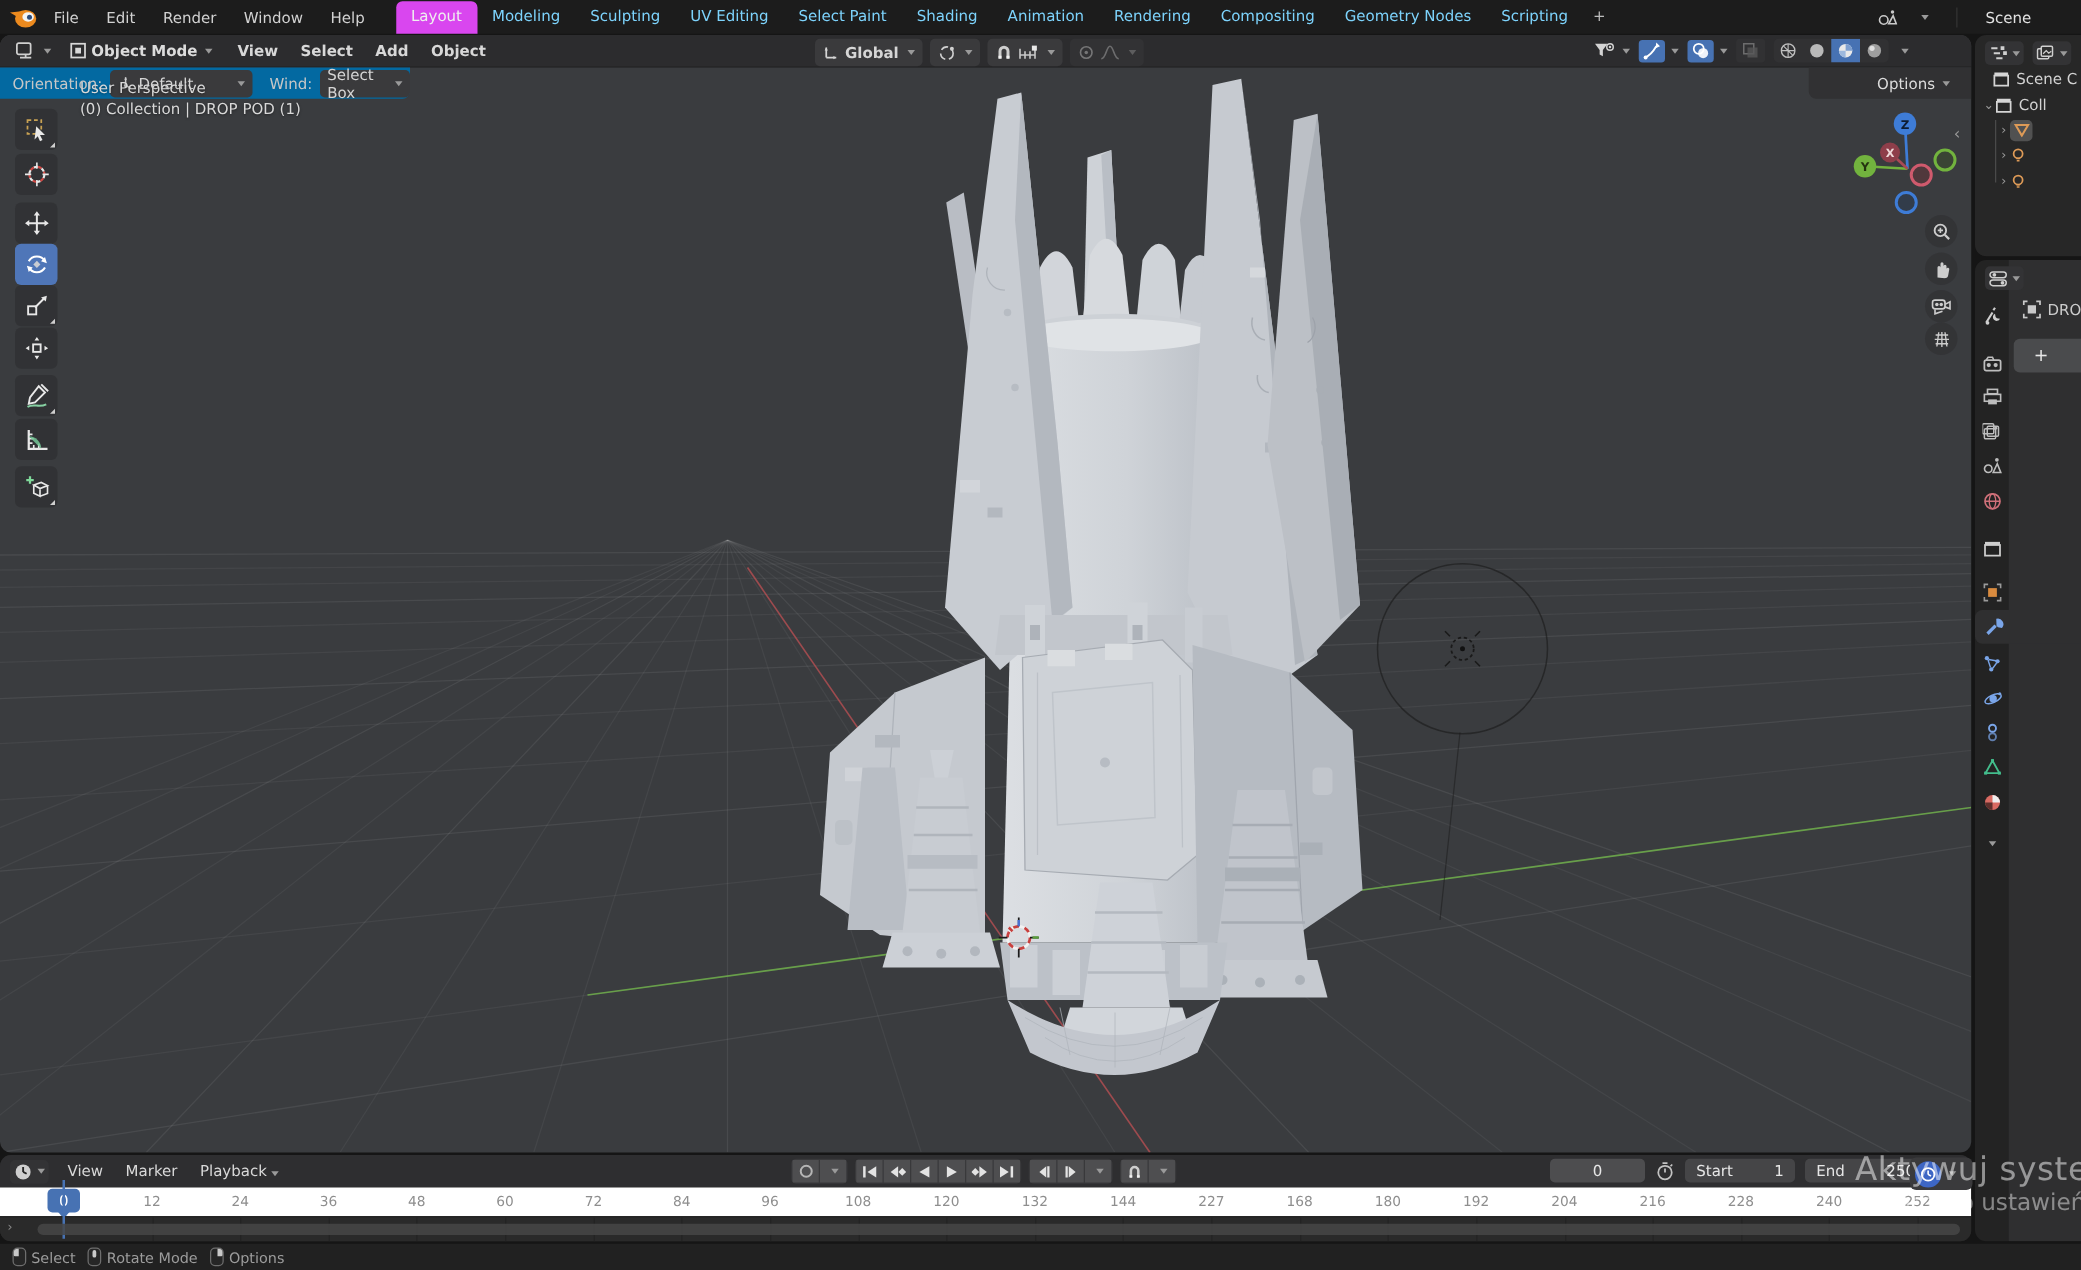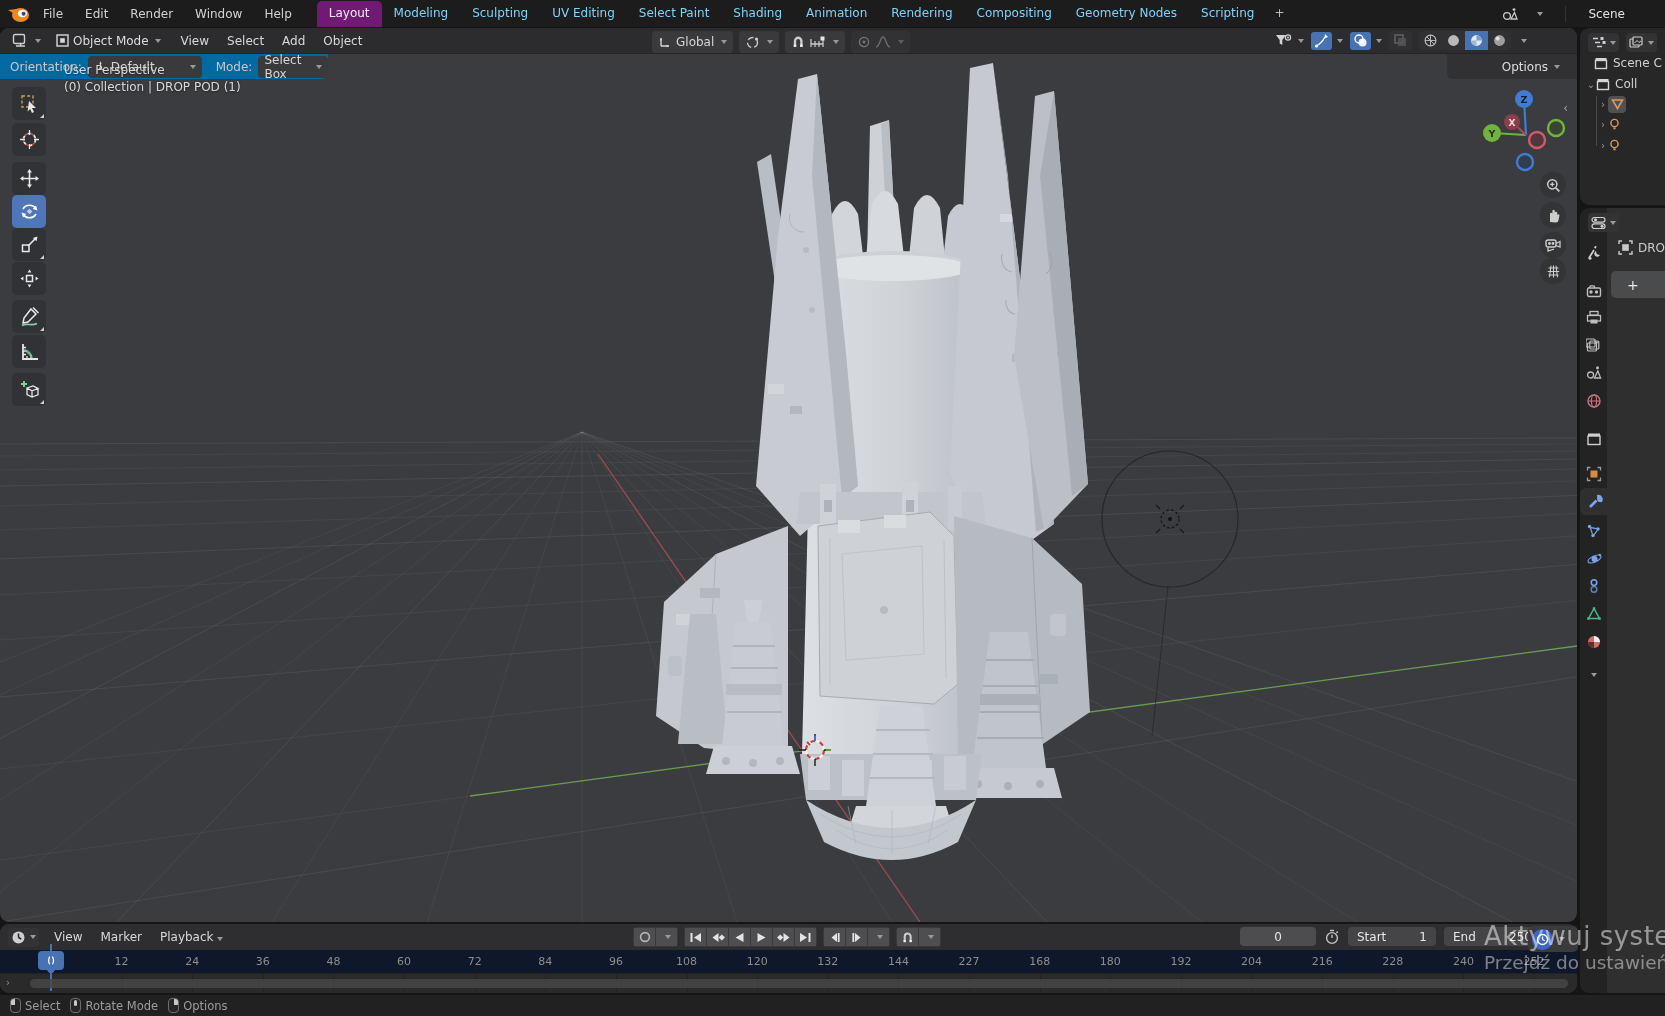--- a/index.html
+++ b/index.html
@@ -5,29 +5,29 @@
   html,body{margin:0;padding:0;background:#141414;width:1665px;height:1016px;overflow:hidden;
     font-family:"DejaVu Sans","Liberation Sans",sans-serif;-webkit-font-smoothing:antialiased;}
   #app{position:absolute;inset:0;width:1665px;height:1016px;background:#151515;font-size:12px;color:#d6d6d6;}
   .abs{position:absolute;}
   
   #topbar{position:absolute;left:0;top:0;width:1665px;height:27px;background:#1c1c1c;display:flex;align-items:center;}
   #blender-logo{width:26px;height:20px;margin-left:6px;flex:0 0 auto;}
   .tmenu{padding:0 11px;color:#d2d2d2;line-height:26px;cursor:default;}
   #workspace-tabs{display:flex;margin-left:14px;height:27px;align-items:flex-end;}
   .wtab{padding:4px 12px 5px;color:#7dd3fc;border-radius:5px 5px 0 0;line-height:17px;white-space:nowrap;}
-  .wtab.active{background:#701a75;color:#efefef;}
+  .wtab.active{background:#d946ef;color:#efefef;}
   .wtab.add{color:#bdbdbd;padding:4px 8px 5px;}
   #scene-widget{position:absolute;right:40px;top:0;height:27px;display:flex;align-items:center;gap:16px;}
   #scene-widget .sep{width:1px;height:16px;background:#333;margin:0 6px;}
   
   .chev{width:0;height:0;border-left:3.5px solid transparent;border-right:3.5px solid transparent;border-top:4px solid #9a9a9a;display:inline-block;margin-left:3px;}
   
   #viewport{position:absolute;left:0;top:28px;width:1577px;height:894px;background:#3a3c3f;border-radius:9px;overflow:hidden;}
-  #vp-header{position:absolute;left:0;top:0;width:100%;height:25px;background:#2c2c2e;border-bottom:1px solid #242426;display:flex;align-items:center;}
+  #vp-header{position:absolute;left:0;top:0;width:100%;height:25px;background:#2c2c2e;border-bottom:1px solid #242426;display:flex;align-items:center;font-weight:bold;}
   .hbtn{display:flex;align-items:center;gap:3px;padding:2px 5px;border-radius:4px;color:#dcdcdc;}
   .chip{background:#3a3a3c;border-radius:4px;display:flex;align-items:center;gap:4px;padding:2px 6px;height:18px;}
   .hmenu{padding:0 9px;color:#d8d8d8;}
   #vp-center{position:absolute;left:652px;top:3px;display:flex;gap:6px;align-items:center;}
   #vp-right{position:absolute;right:50px;top:3px;display:flex;gap:7px;align-items:center;}
   .seggroup{display:flex;background:#313133;border-radius:4px;overflow:hidden;}
   .seg{width:23px;height:19px;display:flex;align-items:center;justify-content:center;}
   .seg.on{background:#4772b3;}
   .dim{opacity:.45;}
   .iconbtn{display:flex;align-items:center;gap:2px;}
@@ -59,21 +59,21 @@
   #prop-content{position:absolute;left:27px;top:0;width:58px;height:785px;background:#2f2f30;}
   #prop-header-btn{position:absolute;left:8px;top:5px;height:19px;background:#333335;border-radius:4px;display:flex;align-items:center;padding:0 3px;z-index:3;}
   .ptab{position:absolute;left:1px;width:26px;height:27px;display:flex;align-items:center;justify-content:center;}
   .ptab.active{left:0;width:85px;justify-content:flex-start;padding-left:7px;background:#2f2f30;border-radius:6px 0 0 6px;box-sizing:border-box;}
   #prop-breadcrumb{position:absolute;left:38px;top:32px;display:flex;align-items:center;gap:5px;color:#cccccc;z-index:2;}
   #add-modifier-btn{position:absolute;left:31px;top:63px;width:54px;height:27px;background:#4a4b4d;border-radius:5px 0 0 5px;color:#e8e8e8;display:flex;align-items:center;padding-left:16px;font-size:14px;z-index:2;}
   #prop-more{position:absolute;left:8px;top:458px;}
   
   #timeline{position:absolute;left:0;top:924px;width:1577px;height:69px;background:#2b2b2b;border-radius:9px;overflow:hidden;}
   #tl-header{position:absolute;left:0;top:0;width:100%;height:26px;background:#2e2e30;display:flex;align-items:center;}
-  #tl-ruler{position:absolute;left:0;top:26px;width:100%;height:23px;background:#0f172a;}
+  #tl-ruler{position:absolute;left:0;top:26px;width:100%;height:23px;background:#ffffff;}
   #tl-tracks{position:absolute;left:0;top:49px;width:100%;height:20px;background:#2a2a2a;border-top:1px solid #222;}
   .tick{position:absolute;top:5px;transform:translateX(-50%);color:#8e8e8e;font-size:11px;}
   .vline{position:absolute;top:0;width:1px;height:20px;background:#232323;}
   #playhead-flag{position:absolute;left:38px;top:1px;width:26px;height:19px;background:#4772b3;border-radius:4px;color:#fff;display:flex;align-items:center;justify-content:center;font-size:12px;}
   #playhead-flag:after{content:"";position:absolute;left:8px;top:18px;border-left:5px solid transparent;border-right:5px solid transparent;border-top:6px solid #4772b3;}
   #playhead-line{position:absolute;left:50px;top:20px;width:2px;height:47px;background:#4772b3;}
   #tl-scrollbar{position:absolute;left:30px;top:55px;width:1538px;height:9px;background:#474747;border-radius:5px;opacity:.85;}
   .tbtn{width:21px;height:18px;background:#4e4e50;display:flex;align-items:center;justify-content:center;}
   .tgroup{display:flex;gap:1px;background:#39393b;border-radius:4px;overflow:hidden;padding:1px;}
   .field{background:#4d4d4f;border-radius:4px;height:19px;display:flex;align-items:center;justify-content:space-between;color:#e6e6e6;padding:0 9px;}
@@ -271,21 +271,21 @@
       <span class="chip">
         <svg width="13" height="13" viewBox="0 0 14 14">
           <path d="M7,2 L7,9 M7,9 L11.5,11.5" stroke="#cfcfcf" stroke-width="1.3" fill="none"></path>
           <circle cx="7" cy="9" r="1.5" fill="#cfcfcf"></circle>
             <path d="M7,2 L5.8,4 L8.2,4 Z" fill="#cfcfcf"></path>
         </svg>
         <span>Default</span>
         <span style="width:24px;"></span>
         <span class="chev"></span>
       </span>
-      <span class="tslabel" style="margin-left:8px;">Mode:</span>
+      <span class="tslabel" style="margin-left:8px;">Wind:</span>
       <span class="chip">
         <span>Select Box</span>
         <span class="chev"></span>
       </span>
     </div>
     <div id="ts-right">
       <span class="hbtn">
         <span>Options</span>
         <span class="chev"></span>
       </span>

